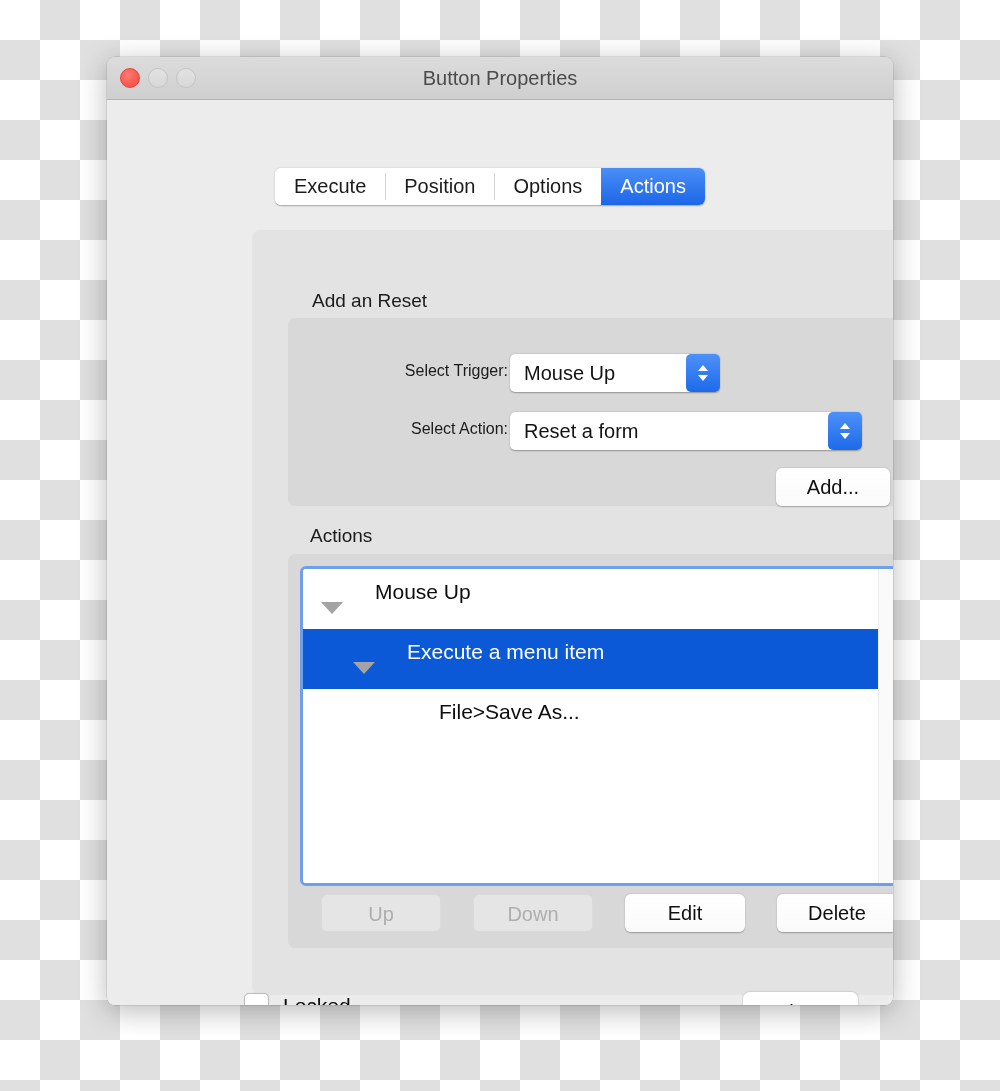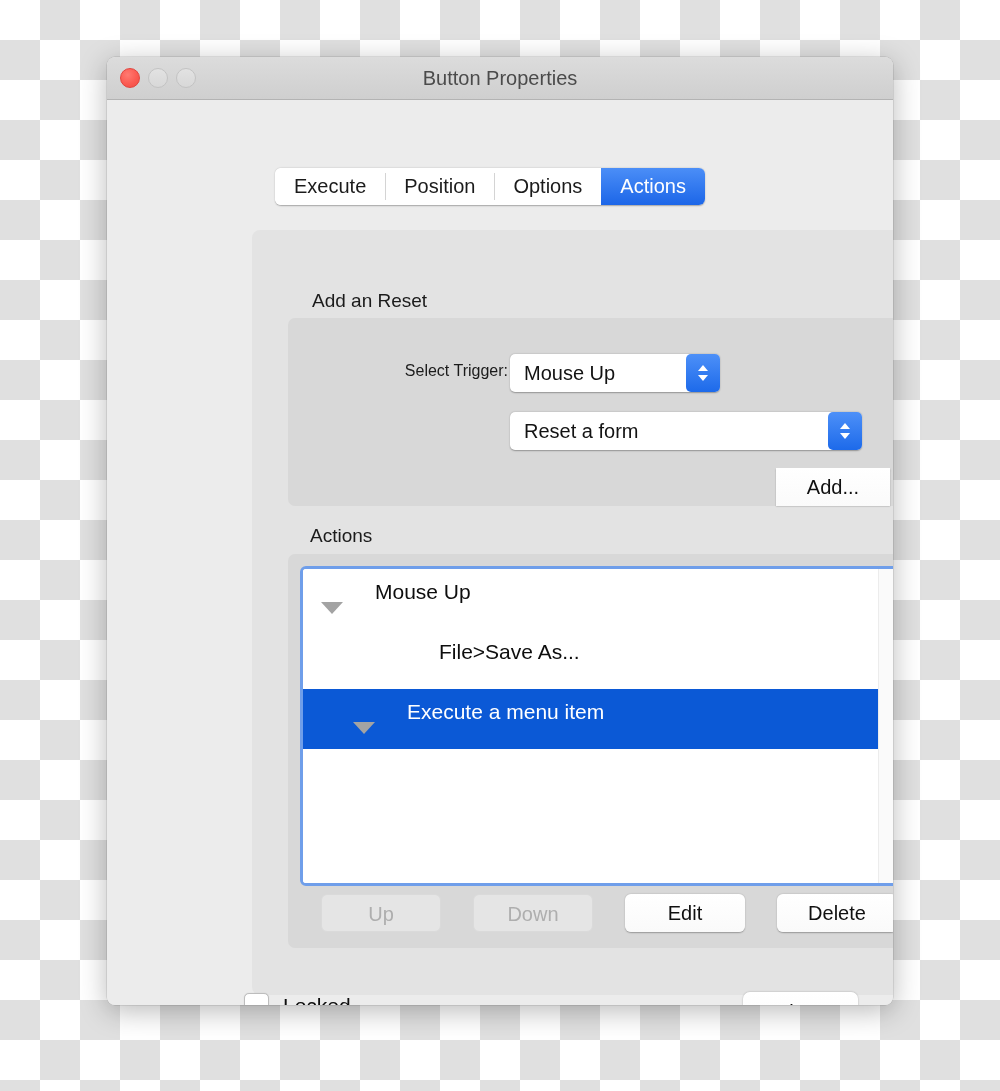--- a/index.html
+++ b/index.html
@@ -178,21 +178,21 @@
   }
   .popup .chev svg { display: block; }
 
   #popup-trigger { left: 222px; top: 36px; width: 210px; }
   #popup-action  { left: 222px; top: 94px; width: 352px; text-align: right; }
 
   
   .btn {
     position: absolute;
     background: linear-gradient(to bottom, #ffffff 0%, #fafafa 100%);
-    border-radius: 0;
+    border-radius: 6px;
     box-shadow: 0 0.5px 1.5px rgba(0,0,0,0.30);
     font-size: 20px;
     color: #101010;
     text-align: center;
     box-sizing: border-box;
   }
   #btn-add { left: 488px; top: 150px; width: 114px; height: 38px; line-height: 38px; }
 
   
   #grp-actions-label { left: 58px; top: 295px; }
@@ -348,20 +348,21 @@
         <div class="popup" id="popup-trigger">
           <span class="value">Mouse Up</span>
           <span class="chev">
             <svg width="14" height="22" viewBox="0 0 14 22">
               <path d="M7 3 L12 9 L2 9 Z" fill="#ffffff"></path>
               <path d="M7 19 L12 13 L2 13 Z" fill="#ffffff"></path>
             </svg>
           </span>
         </div>
 
+        <div class="row-label" id="lbl-action">Select Action:</div>
 
         <div class="popup" id="popup-action">
           <span class="value">Reset a form</span>
           <span class="chev">
             <svg width="14" height="22" viewBox="0 0 14 22">
               <path d="M7 3 L12 9 L2 9 Z" fill="#ffffff"></path>
               <path d="M7 19 L12 13 L2 13 Z" fill="#ffffff"></path>
             </svg>
           </span>
         </div>
@@ -373,27 +374,27 @@
       <div class="groupbox" id="grp-actions-box" style="height:394px;">
 
         <div class="listframe">
           <div class="listinner">
 
             <div class="trow lvl0">
               <span class="tri"></span>
               <span class="tlabel">Mouse Up</span>
             </div>
 
-            <div class="trow lvl2">
-              <span class="tlabel">File&gt;Save As...</span>
-            </div>
-
             <div class="trow lvl1 selected">
               <span class="tri"></span>
               <span class="tlabel">Execute a menu item</span>
+            </div>
+
+            <div class="trow lvl2">
+              <span class="tlabel">File&gt;Save As...</span>
             </div>
 
           </div>
           <div class="scrolltrack"></div>
         </div>
 
         <div class="listbtn disabled" id="btn-up">Up</div>
         <div class="listbtn disabled" id="btn-down">Down</div>
         <div class="listbtn enabled" id="btn-edit">Edit</div>
         <div class="listbtn enabled" id="btn-delete">Delete</div>

